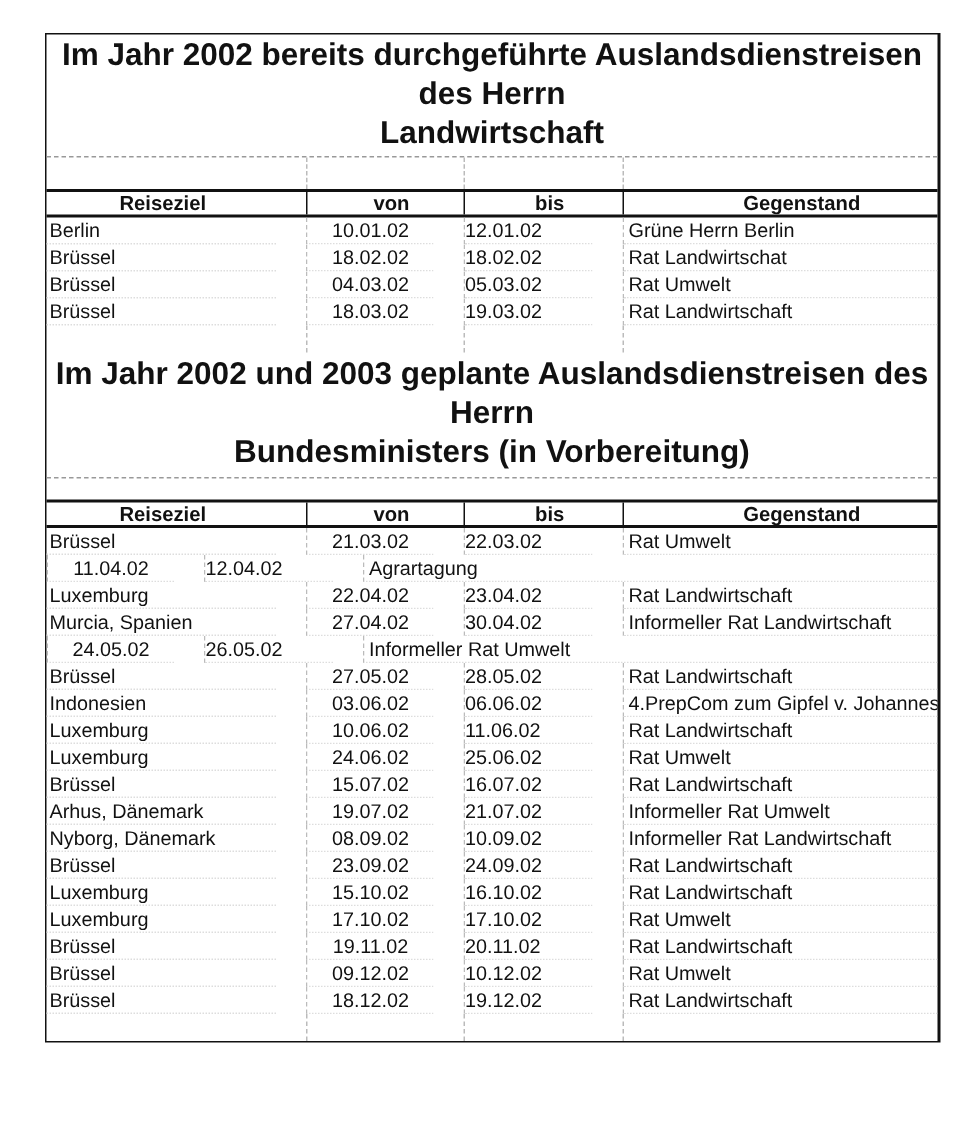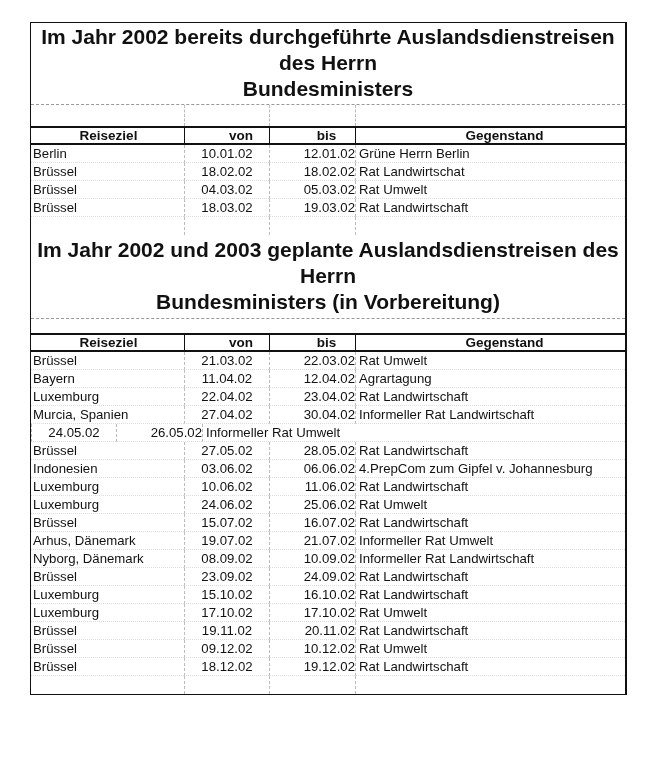--- a/index.html
+++ b/index.html
@@ -1,26 +1,26 @@
 <!DOCTYPE html>
 <html><head>
 <meta charset="utf-8">
 <style>
   html, body { margin: 0; padding: 0; background: #ffffff; }
   body { width: 650px; height: 760px; position: relative; overflow: hidden;
          font-family: "Liberation Sans", sans-serif; color: #111; }
   .sheet { position: absolute; left: 30px; top: 22px; width: 597px;
            border: 1.5px solid #111; border-right: 2px solid #111; box-sizing: border-box;
            background: #fff; }
-  .row { display: flex; box-sizing: border-box; }
+  .row { display: flex; box-sizing: border-box; gap: 20px; }
   .cell { box-sizing: border-box; font-size: 13.2px; line-height: 18px; height: 18px;
           white-space: nowrap; overflow: hidden; }
   .c1 { width: 153px; padding-left: 2px; }
   .c2 { width: 85px; text-align: center; border-left: 1px dashed #bbb; }
-  .c3 { width: 86px; text-align: right; border-left: 1px dashed #bbb; }
+  .c3 { width: 86px; text-align: left; border-left: 1px dashed #bbb; }
   .c4 { flex: 1; padding-left: 3px; border-left: 1px dashed #bbb; }
   .beilage { height: 19px; font-weight: bold; font-size: 14.5px; text-align: right;
              padding-right: 2px; line-height: 19px; border-bottom: 1px dashed #999; }
   .title { text-align: center; font-weight: bold; font-size: 21px; line-height: 26px;
            padding: 1px 0 2px 0; border-bottom: 1px dashed #999; }
   .spacer { height: 21px; }
   .spacer .cell { height: 21px; }
   .hdr { border-top: 2px solid #111; border-bottom: 2px solid #111; }
   .hdr .cell { font-weight: bold; font-size: 13.5px; text-align: center; line-height: 15px; height: 15px; }
   .hdr .c2, .hdr .c3, .hdr .c4 { border-left: 1.5px solid #111; padding-left: 28px; }
@@ -32,21 +32,21 @@
   .foot { font-size: 13.2px; line-height: 18px; padding: 4px 2px 0 2px; height: 54px; box-sizing: border-box; }
 </style>
 </head>
 <body>
 
 <div class="sheet">
 
 
   <div class="title">
     <div>Im Jahr 2002 bereits durchgeführte Auslandsdienstreisen des Herrn</div>
-    <div>Bundesministers</div>
+    <div>Landwirtschaft</div>
   </div>
 
   <div class="row spacer">
     <div class="cell c1"></div>
     <div class="cell c2"></div>
     <div class="cell c3"></div>
     <div class="cell c4"></div>
   </div>
 
   <div class="row hdr">
@@ -105,21 +105,20 @@
   </div>
 
   <div id="section2-body">
       <div class="row data-row">
         <div class="cell c1">Brüssel</div>
         <div class="cell c2">21.03.02</div>
         <div class="cell c3">22.03.02</div>
         <div class="cell c4">Rat Umwelt</div>
       </div>
       <div class="row data-row">
-        <div class="cell c1">Bayern</div>
         <div class="cell c2">11.04.02</div>
         <div class="cell c3">12.04.02</div>
         <div class="cell c4">Agrartagung</div>
       </div>
       <div class="row data-row">
         <div class="cell c1">Luxemburg</div>
         <div class="cell c2">22.04.02</div>
         <div class="cell c3">23.04.02</div>
         <div class="cell c4">Rat Landwirtschaft</div>
       </div>

